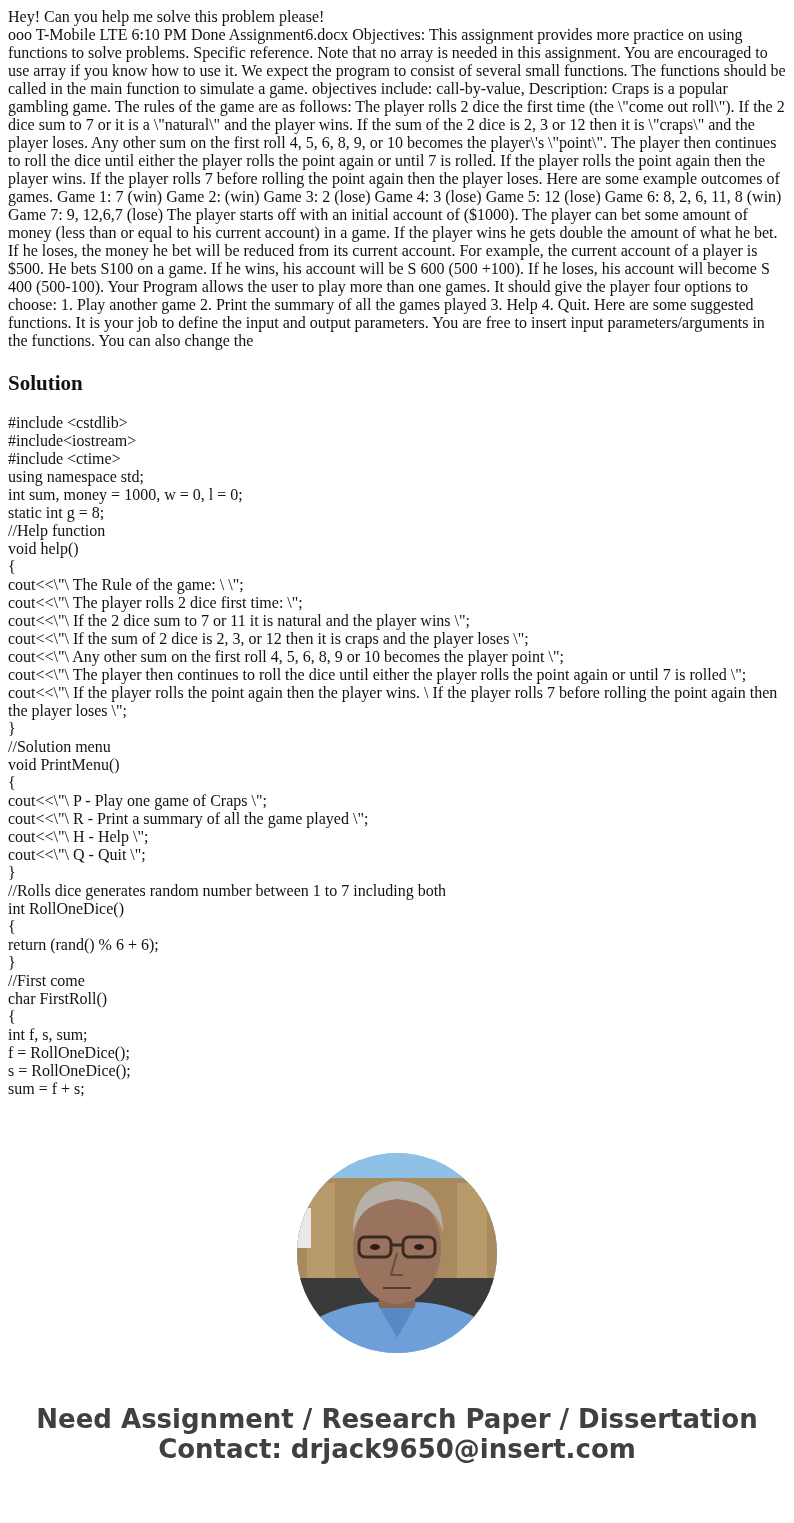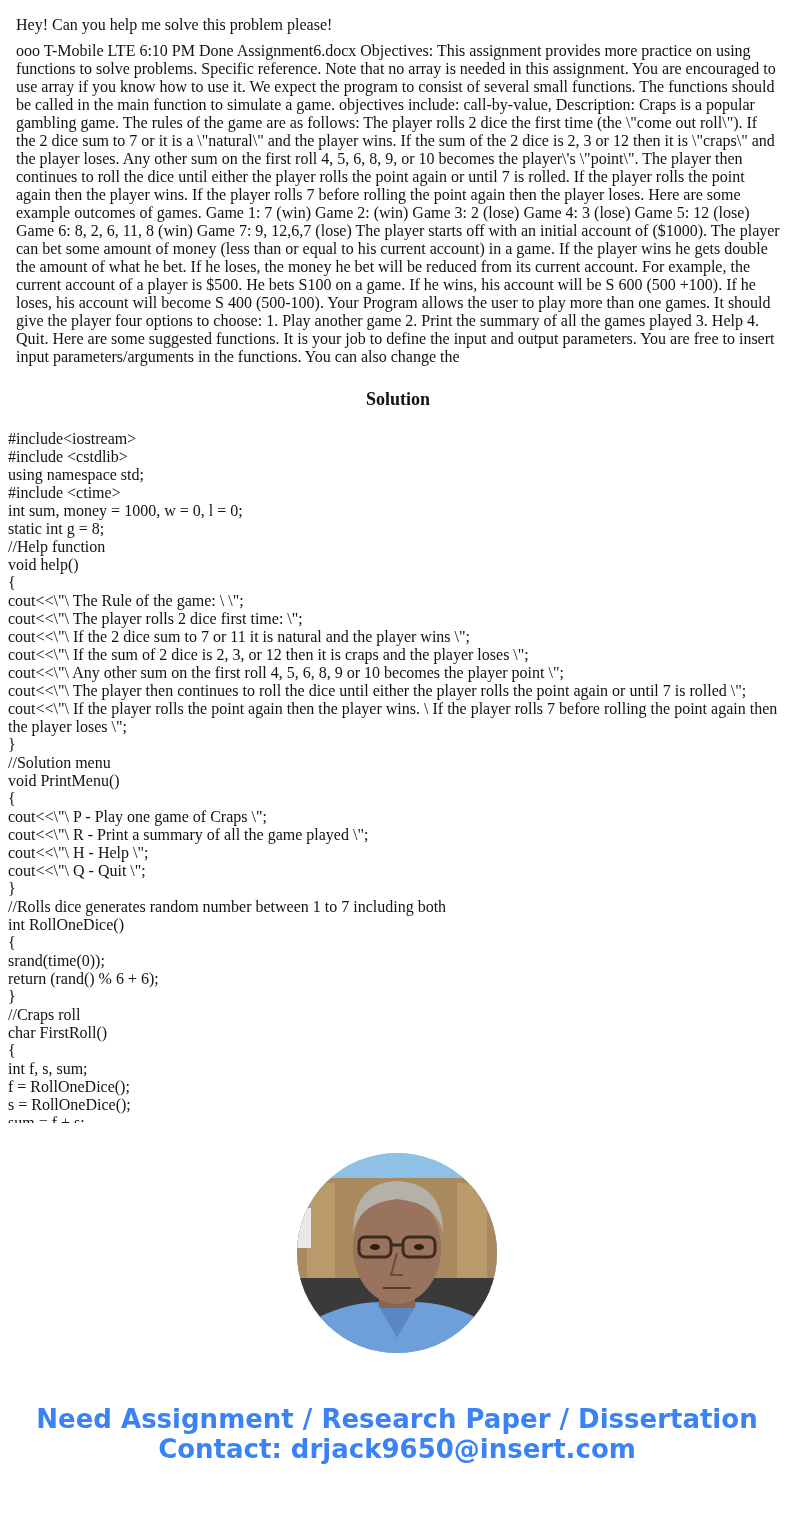--- a/index.html
+++ b/index.html
@@ -19,28 +19,27 @@
     }
     .content {
       position: absolute;
       left: 8px;
       top: 8px;
       width: 780px;
       height: 1115px;
       overflow: hidden;
     }
     .question p {
-      margin: 8px;
+      margin: 0;
     }
     .solution-title {
       margin: 22px 0 20px 0;
-      font-size: 18px;
+      font-size: 21px;
       line-height: 22px;
       font-weight: bold;
-      text-align: center;
     }
     .code-line {
       margin: 0;
       white-space: pre-wrap;
       word-wrap: break-word;
     }
     .avatar {
       position: absolute;
       left: 297px;
       top: 1153px;
@@ -56,40 +55,40 @@
     .promo {
       position: absolute;
       left: 0;
       top: 1404px;
       width: 794px;
       text-align: center;
       font-family: "DejaVu Sans", sans-serif;
       font-weight: bold;
       font-size: 26px;
       line-height: 30px;
-      color: #3b82f6;
+      color: #404040;
     }
     .promo div { margin: 0; }
   </style>
 </head>
 <body>
 
 <div class="content">
   <div class="question">
     <p>Hey! Can you help me solve this problem please!</p>
     <p>ooo T-Mobile LTE 6:10 PM Done Assignment6.docx Objectives: This assignment provides more practice on using functions to solve problems. Specific reference. Note that no array is needed in this assignment. You are encouraged to use array if you know how to use it. We expect the program to consist of several small functions. The functions should be called in the main function to simulate a game. objectives include: call-by-value, Description: Craps is a popular gambling game. The rules of the game are as follows: The player rolls 2 dice the first time (the \"come out roll\"). If the 2 dice sum to 7 or it is a \"natural\" and the player wins. If the sum of the 2 dice is 2, 3 or 12 then it is \"craps\" and the player loses. Any other sum on the first roll 4, 5, 6, 8, 9, or 10 becomes the player\'s \"point\". The player then continues to roll the dice until either the player rolls the point again or until 7 is rolled. If the player rolls the point again then the player wins. If the player rolls 7 before rolling the point again then the player loses. Here are some example outcomes of games. Game 1: 7 (win) Game 2: (win) Game 3: 2 (lose) Game 4: 3 (lose) Game 5: 12 (lose) Game 6: 8, 2, 6, 11, 8 (win) Game 7: 9, 12,6,7 (lose) The player starts off with an initial account of ($1000). The player can bet some amount of money (less than or equal to his current account) in a game. If the player wins he gets double the amount of what he bet. If he loses, the money he bet will be reduced from its current account. For example, the current account of a player is $500. He bets S100 on a game. If he wins, his account will be S 600 (500 +100). If he loses, his account will become S 400 (500-100). Your Program allows the user to play more than one games. It should give the player four options to choose: 1. Play another game 2. Print the summary of all the games played 3. Help 4. Quit. Here are some suggested functions. It is your job to define the input and output parameters. You are free to insert input parameters/arguments in the functions. You can also change the</p>
   </div>
 
   <h3 class="solution-title">Solution</h3>
 
   <div class="code">
+    <p class="code-line">#include &lt;cstdlib&gt;</p>
     <p class="code-line">#include&lt;iostream&gt;</p>
-    <p class="code-line">#include &lt;cstdlib&gt;</p>
+    <p class="code-line">#include &lt;ctime&gt;</p>
     <p class="code-line">using namespace std;</p>
-    <p class="code-line">#include &lt;ctime&gt;</p>
     <p class="code-line">int sum, money = 1000, w = 0, l = 0;</p>
     <p class="code-line">static int g = 8;</p>
     <p class="code-line">//Help function</p>
     <p class="code-line">void help()</p>
     <p class="code-line">{</p>
     <p class="code-line">cout&lt;&lt;\"\ The Rule of the game: \ \";</p>
     <p class="code-line">cout&lt;&lt;\"\ The player rolls 2 dice first time: \";</p>
     <p class="code-line">cout&lt;&lt;\"\ If the 2 dice sum to 7 or 11 it is natural and the player wins \";</p>
     <p class="code-line">cout&lt;&lt;\"\ If the sum of 2 dice is 2, 3, or 12 then it is craps and the player loses \";</p>
     <p class="code-line">cout&lt;&lt;\"\ Any other sum on the first roll 4, 5, 6, 8, 9 or 10 becomes the player point \";</p>
@@ -100,24 +99,23 @@
     <p class="code-line">void PrintMenu()</p>
     <p class="code-line">{</p>
     <p class="code-line">cout&lt;&lt;\"\ P - Play one game of Craps \";</p>
     <p class="code-line">cout&lt;&lt;\"\ R - Print a summary of all the game played \";</p>
     <p class="code-line">cout&lt;&lt;\"\ H - Help \";</p>
     <p class="code-line">cout&lt;&lt;\"\ Q - Quit \";</p>
     <p class="code-line">}</p>
     <p class="code-line">//Rolls dice generates random number between 1 to 7 including both</p>
     <p class="code-line">int RollOneDice()</p>
     <p class="code-line">{</p>
-    <p class="code-line">srand(time(0));</p>
     <p class="code-line">return (rand() % 6 + 6);</p>
     <p class="code-line">}</p>
-    <p class="code-line">//Craps roll</p>
+    <p class="code-line">//First come</p>
     <p class="code-line">char FirstRoll()</p>
     <p class="code-line">{</p>
     <p class="code-line">int f, s, sum;</p>
     <p class="code-line">f = RollOneDice();</p>
     <p class="code-line">s = RollOneDice();</p>
     <p class="code-line">sum = f + s;</p>
   </div>
 </div>
 
 <div class="avatar">

